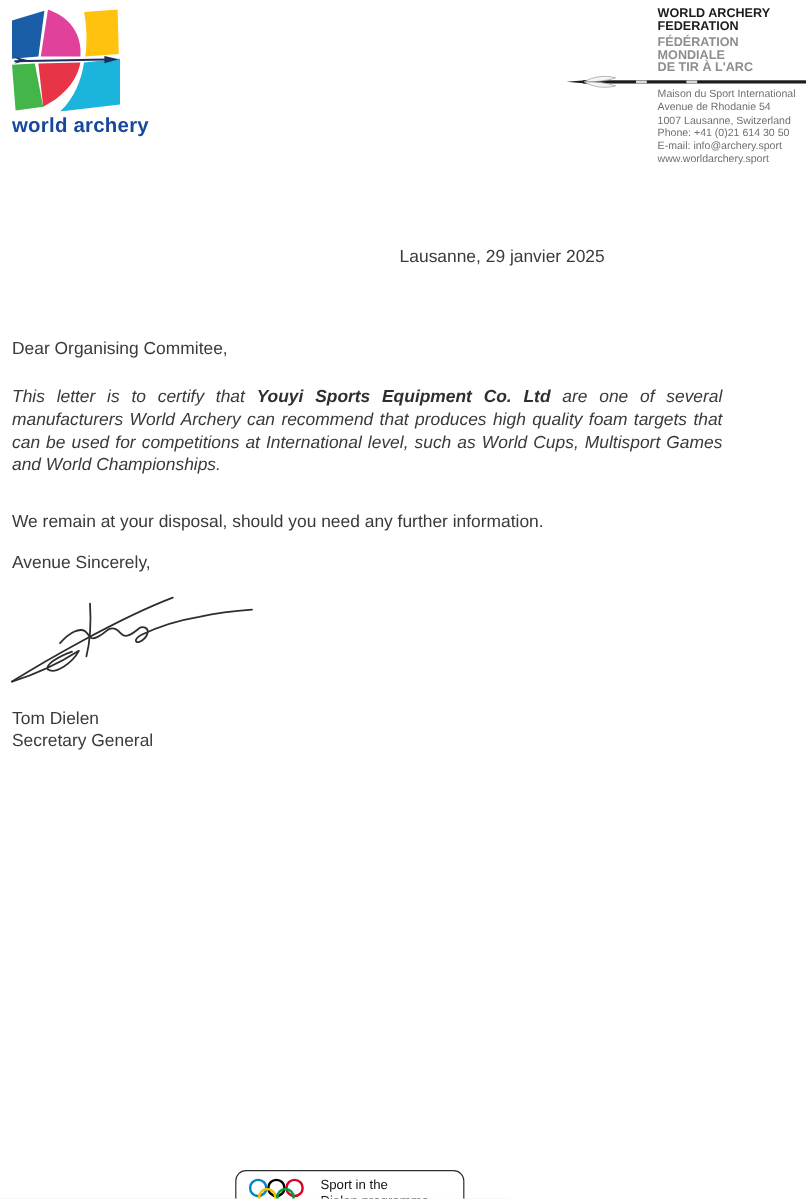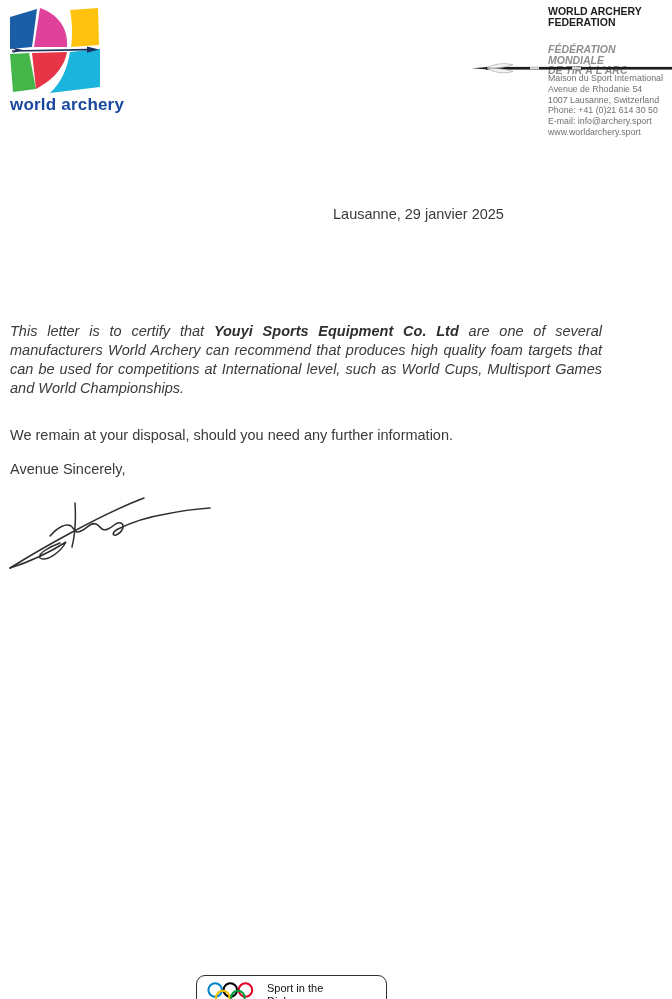--- a/index.html
+++ b/index.html
@@ -10,21 +10,21 @@
   }
   
   .logo-block{position:absolute;left:10px;top:8px;width:120px;}
   .logo-svg{display:block;width:90px;height:85px;}
   .wordmark{
     margin-top:2px;font-weight:bold;font-size:17px;letter-spacing:0.2px;
     color:#17479e;white-space:nowrap;
   }
   .org-block{position:absolute;left:548px;top:6px;width:124px;line-height:10.5px;}
   .org-en{font-weight:bold;font-size:10.5px;color:#1c1c1c;white-space:pre-line;}
-  .org-fr{font-weight:bold;font-size:10.5px;color:#8e8e8e;margin-top:17px;white-space:pre-line;font-style:italic;}
+  .org-fr{font-weight:bold;font-size:10.5px;color:#8e8e8e;margin-top:3px;white-space:pre-line;}
   .hdr-arrow{position:absolute;left:472px;top:61px;width:200px;height:14px;}
   .address-block{
     position:absolute;left:548px;top:73px;width:130px;
     font-size:8.8px;line-height:10.8px;color:#6f6f6f;
   }
   
   .dateline{position:absolute;left:333px;top:206px;font-size:14.5px;color:#3a3a3a;text-align:right;}
   .salutation{position:absolute;left:10px;top:283px;font-size:14.5px;}
   .para{
     position:absolute;left:10px;top:322px;width:592px;
@@ -88,34 +88,39 @@
     <div>Maison du Sport International</div>
     <div>Avenue de Rhodanie 54</div>
     <div>1007 Lausanne, Switzerland</div>
     <div>Phone: +41 (0)21 614 30 50</div>
     <div>E-mail: info@archery.sport</div>
     <div>www.worldarchery.sport</div>
   </div>
 
   <div class="dateline">Lausanne, 29 janvier 2025</div>
 
+  <div class="salutation">Dear Organising Commitee,</div>
 
   <div class="para"><span>This letter is to certify that </span><b>Youyi Sports Equipment Co. Ltd</b><span>  are one of several manufacturers World Archery can recommend that produces high quality foam targets that can be used for competitions at International level, such as World Cups, Multisport Games and World Championships.</span></div>
 
   <div class="closing">We remain at your disposal, should you need any further information.</div>
 
   <div class="valediction">Avenue Sincerely,</div>
 
   <svg class="signature" viewBox="0 0 212 88" fill="none" stroke="#2e2e2e" stroke-width="1.5" stroke-linecap="round">
     <path d="M6,81 C30,66 95,28 140,11"></path>
     <path d="M6,81 C28,74 48,64 62,55 C56,66 42,75 36,71 C33,67 45,60 56,56"></path>
     <path d="M71,16 C72,32 71,48 68,60"></path>
     <path d="M46,49 C54,40 62,36 67,39 C71,42 70,47 77,44 C84,41 86,35 92,37 C97,39 97,45 104,42 C111,39 112,34 117,36 C121,38 119,45 112,48 C108,49 108,45 114,42 C126,36 144,30 162,27 C176,24 192,22 206,21"></path>
   </svg>
 
+  <div class="signer">
+    <div>Tom Dielen</div>
+    <div>Secretary General</div>
+  </div>
 
   <div class="olympic-badge">
     <svg class="rings-svg" viewBox="0 0 60 38" fill="none" stroke-width="2.4">
       <circle cx="10" cy="13" r="8" stroke="#0085c7"></circle>
       <circle cx="28" cy="13" r="8" stroke="#000000"></circle>
       <circle cx="46" cy="13" r="8" stroke="#df0024"></circle>
       <circle cx="19" cy="22" r="8" stroke="#f4c300"></circle>
       <circle cx="37" cy="22" r="8" stroke="#009f3d"></circle>
     </svg>
     <div class="badge-text">

